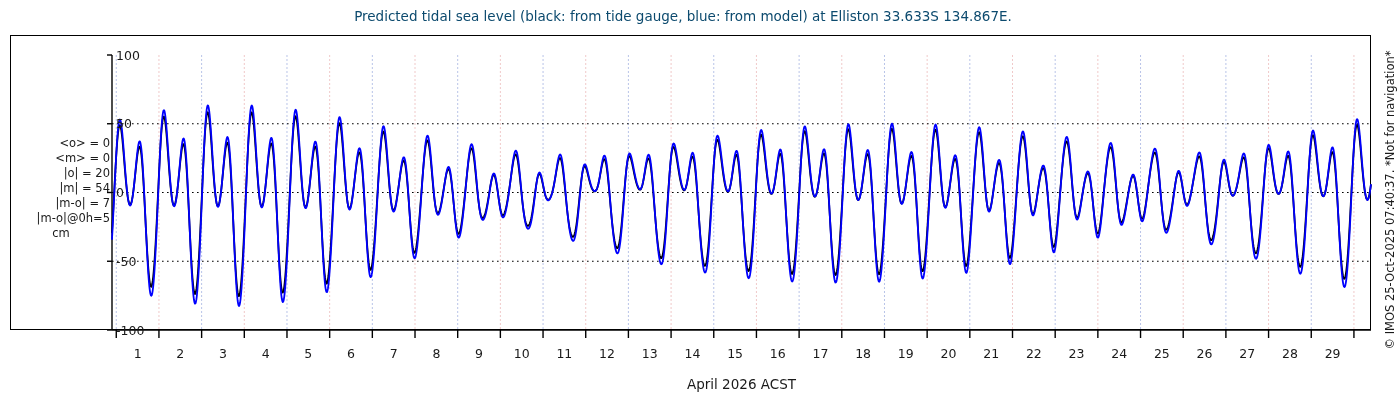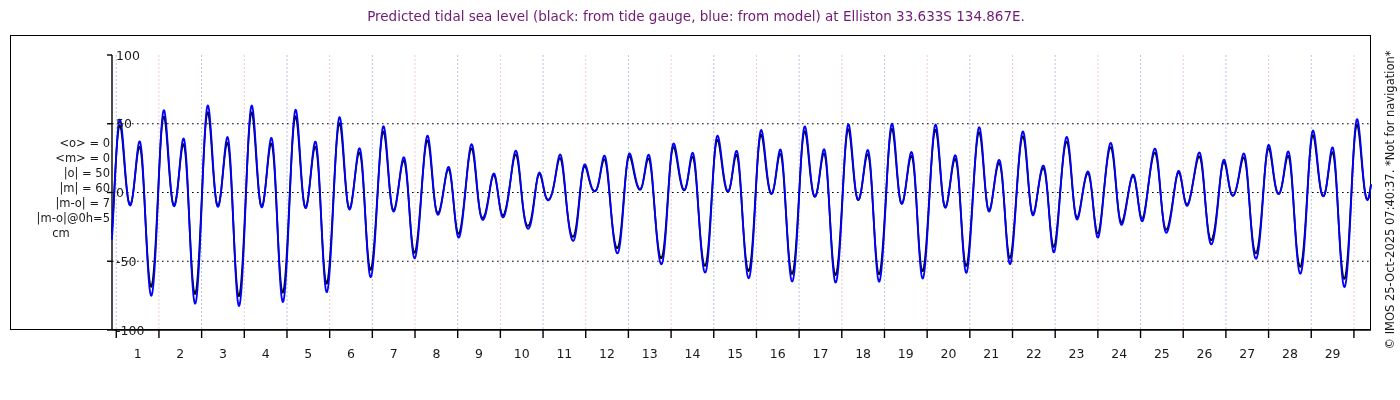--- a/index.html
+++ b/index.html
@@ -20,24 +20,24 @@
     left:10px;top:35px;
     width:1361px;height:295px;
     border:1px solid #000;
     box-sizing:border-box;
     background:#fff;
   }
 
   
   .title{
     position:absolute;
-    left:13px;top:8px;width:1366px;
+    left:0;top:8px;width:1366px;
     text-align:center;
     font-size:13.5px;
-    color:#701a75;
+    color:#0c4a6e;
     white-space:nowrap;
   }
 
   
   .stats{
     position:absolute;
     left:12px;top:136px;
     width:98px;
     text-align:right;
     font-size:11.5px;
@@ -94,22 +94,22 @@
 
 <div id="root">
 
   <div class="title">Predicted tidal sea level (black: from tide gauge, blue: from model) at Elliston 33.633S 134.867E.</div>
 
   <div class="frame"></div>
 
   <div class="stats">
     <div>&lt;o&gt; = 0</div>
     <div>&lt;m&gt; = 0</div>
-    <div>|o| = 50</div>
-    <div>|m| = 60</div>
+    <div>|o| = 20</div>
+    <div>|m| = 54</div>
     <div>|m-o| = 7</div>
     <div>|m-o|@0h=5</div>
     <div class="unit">cm</div>
   </div>
 
   <svg id="plot" viewBox="0 0 1400 400" preserveAspectRatio="none" aria-hidden="true">
     <g id="g-vgrid">
         <line x1="116.26779661016948" y1="55" x2="116.26779661016948" y2="330" stroke="#b9c4e8" stroke-width="1" stroke-dasharray="2,2"></line>
         <line x1="158.9457627118644" y1="55" x2="158.9457627118644" y2="330" stroke="#f0c9c9" stroke-width="1" stroke-dasharray="2,2"></line>
         <line x1="201.62372881355932" y1="55" x2="201.62372881355932" y2="330" stroke="#b9c4e8" stroke-width="1" stroke-dasharray="2,2"></line>
@@ -226,18 +226,19 @@
         <text x="1076.5220338983052" y="358" font-size="12.5" fill="#1a1a1a" text-anchor="middle">23</text>
         <text x="1119.2" y="358" font-size="12.5" fill="#1a1a1a" text-anchor="middle">24</text>
         <text x="1161.877966101695" y="358" font-size="12.5" fill="#1a1a1a" text-anchor="middle">25</text>
         <text x="1204.5559322033898" y="358" font-size="12.5" fill="#1a1a1a" text-anchor="middle">26</text>
         <text x="1247.2338983050847" y="358" font-size="12.5" fill="#1a1a1a" text-anchor="middle">27</text>
         <text x="1289.9118644067796" y="358" font-size="12.5" fill="#1a1a1a" text-anchor="middle">28</text>
         <text x="1332.5898305084747" y="358" font-size="12.5" fill="#1a1a1a" text-anchor="middle">29</text>
       </g>
   </svg>
 
+  <div class="xcaption">April 2026 ACST</div>
 
   <div class="credit">
     <span>© IMOS 25-Oct-2025 07:40:37. *Not for navigation*</span>
   </div>
 
 </div>
 
 </body></html>

